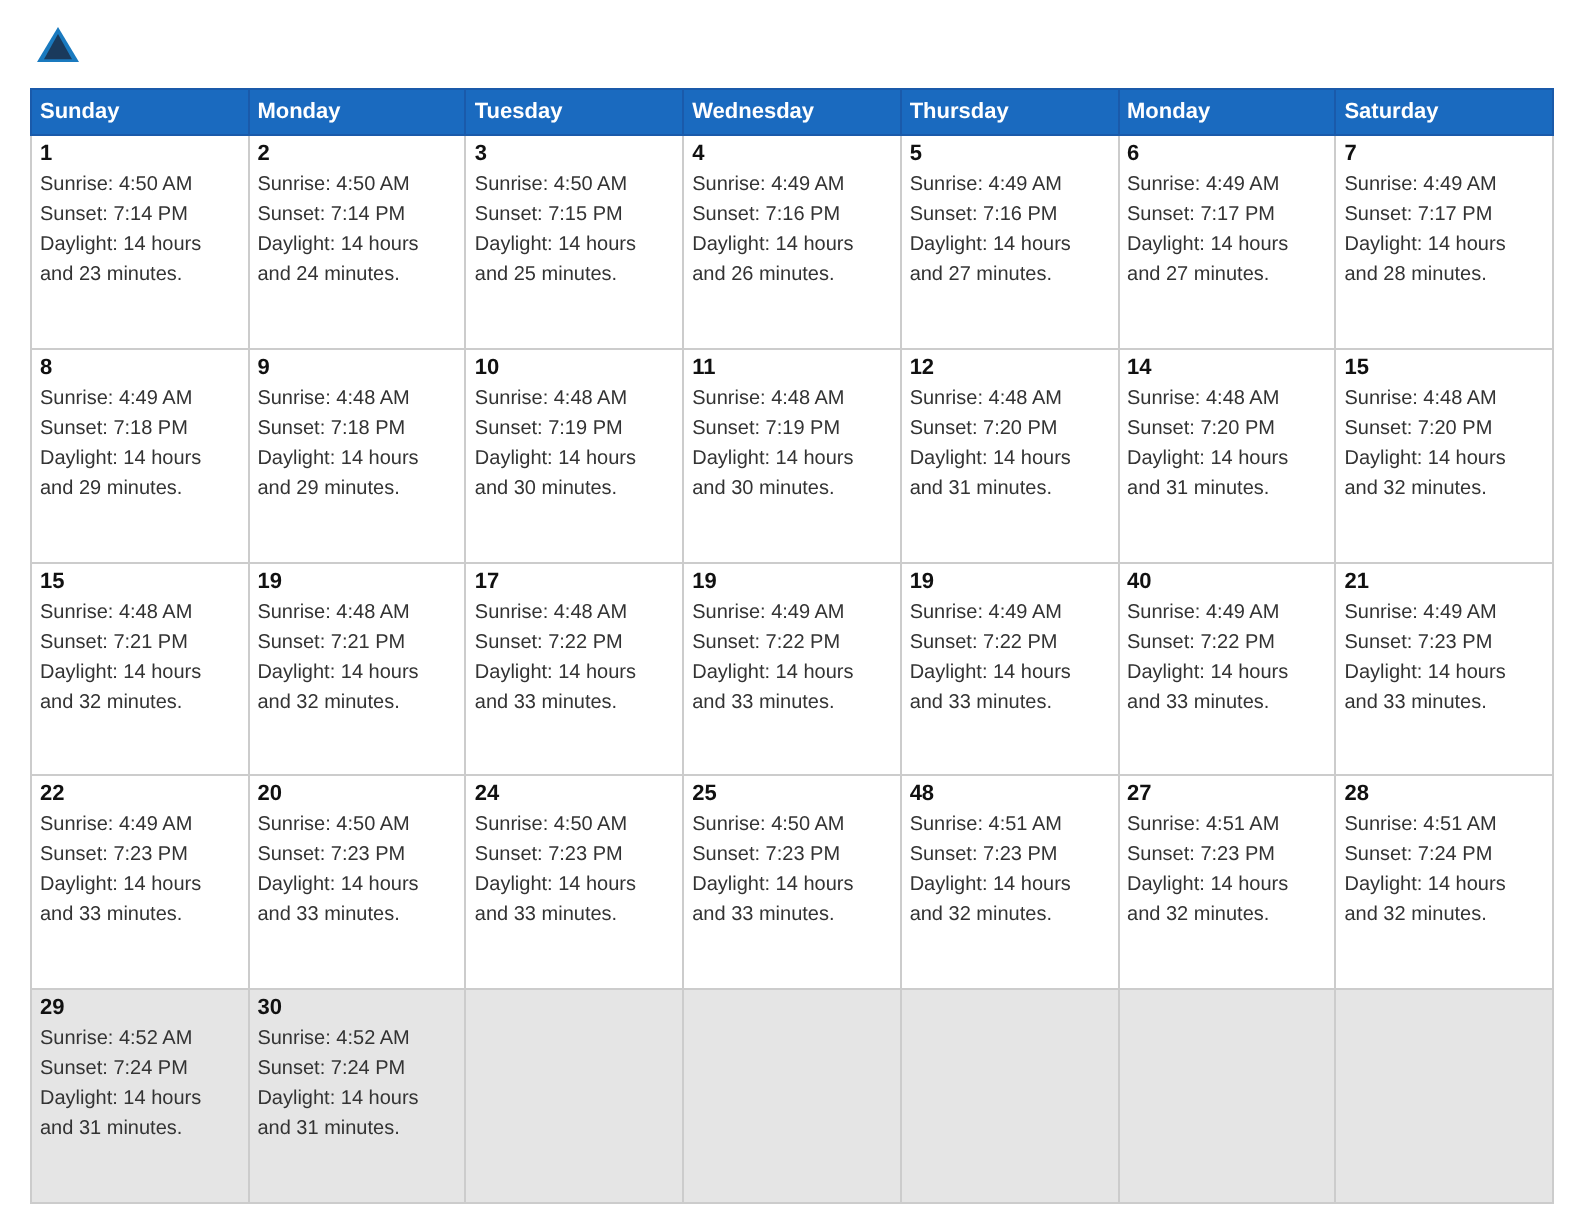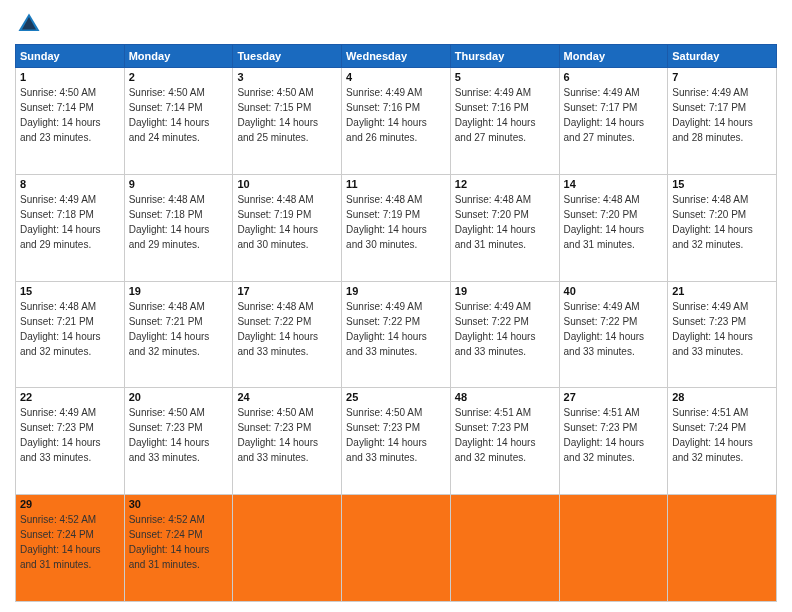--- a/index.html
+++ b/index.html
@@ -74,21 +74,21 @@
       border: 1px solid #ccc;
       vertical-align: top;
       padding: 3px 4px;
       font-size: 9px;
       color: #333;
       background: #fff;
       width: calc(100% / 7);
       height: 88px;
     }
     .calendar tbody tr:last-child td {
-      background: #f97316;
+      background: #e5e5e5;
     }
     .day-number {
       font-size: 11px;
       font-weight: bold;
       color: #111;
       display: block;
       margin-bottom: 2px;
     }
     .day-info {
       font-size: 10px;

